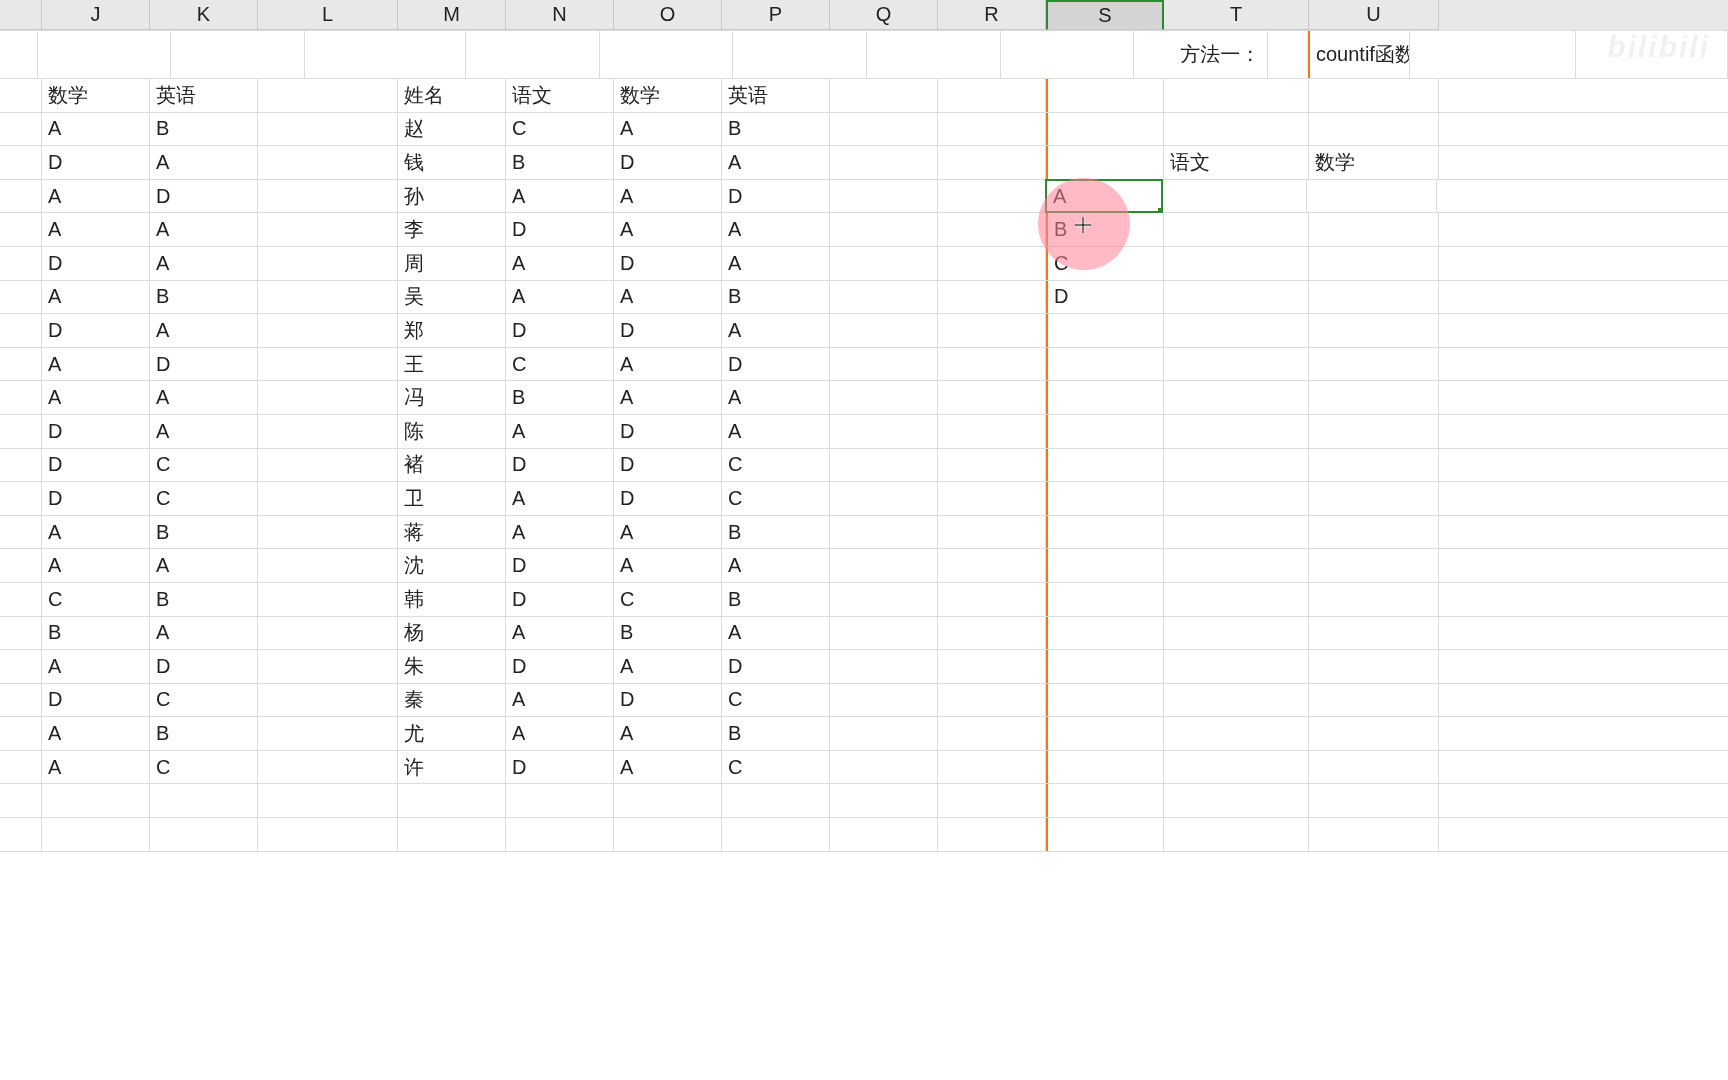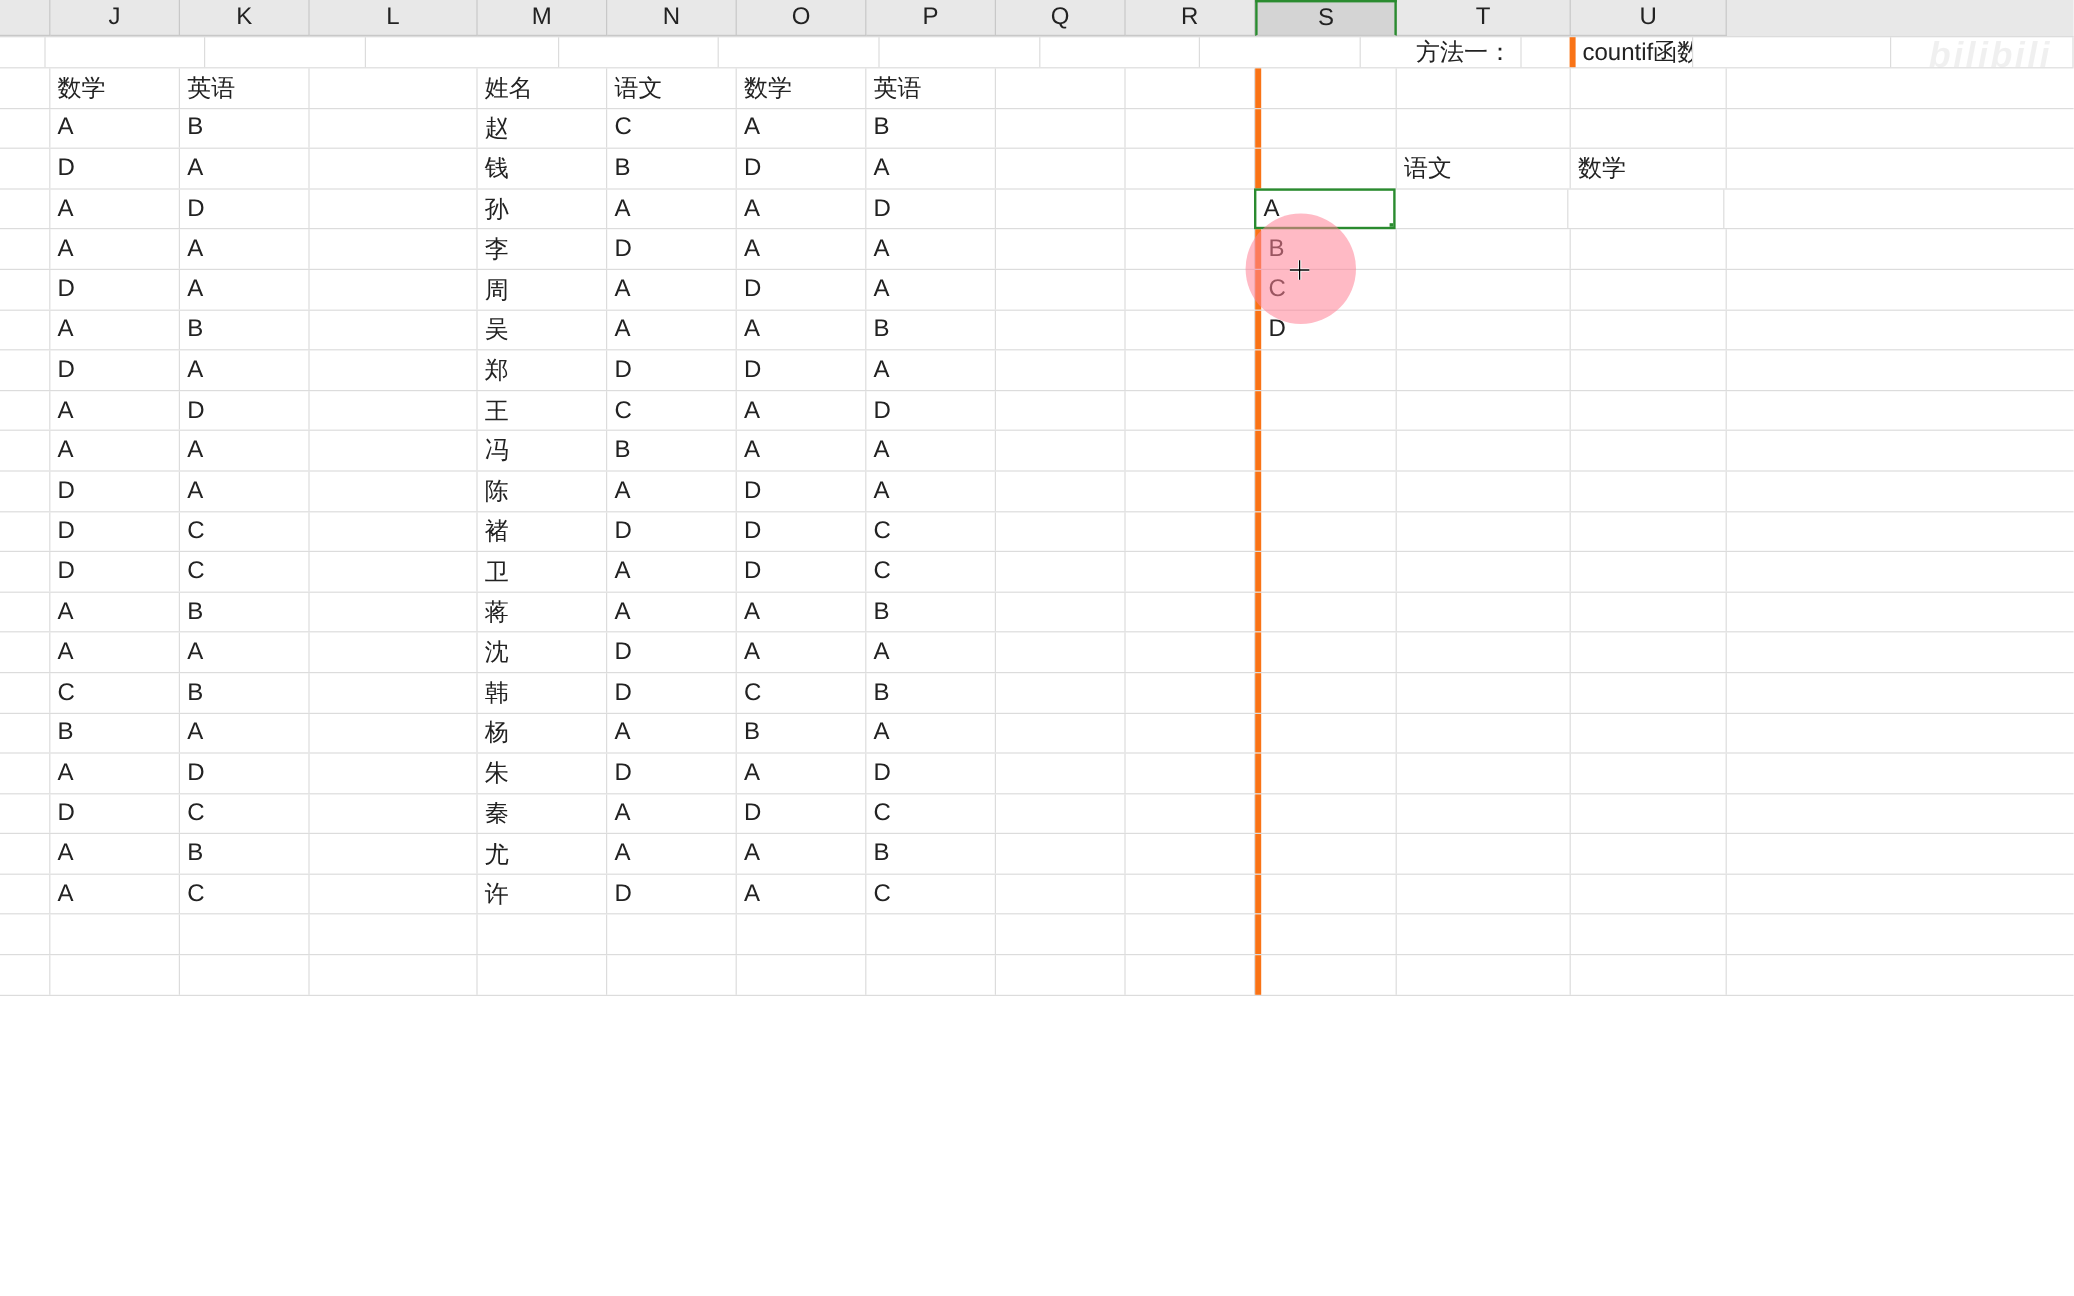--- a/index.html
+++ b/index.html
@@ -60,21 +60,21 @@
   .col-S { width: 118px; }
   .col-T { width: 145px; }
   .col-U { width: 130px; }
   .header-row .col-S {
     background: #d4d4d4;
     border-left: 2px solid #2a8b2f;
     border-right: 2px solid #2a8b2f;
     border-top: 2px solid #2a8b2f;
     box-sizing: border-box;
   }
-  .row:not(.header-row) .col-S { border-left: 5px solid #f97316; }
+  .row:not(.header-row) .col-S { border-left: 2px solid #f97316; }
   .highlight {
     position: absolute;
     width: 92px;
     height: 92px;
     background: rgba(255,130,150,0.55);
     border-radius: 50%;
     z-index: 50;
     pointer-events: none;
   }
   .cursor-plus {
@@ -124,21 +124,21 @@
       <div class="cell col-M">M</div>
       <div class="cell col-N">N</div>
       <div class="cell col-O">O</div>
       <div class="cell col-P">P</div>
       <div class="cell col-Q">Q</div>
       <div class="cell col-R">R</div>
       <div class="cell col-S">S</div>
       <div class="cell col-T">T</div>
       <div class="cell col-U">U</div>
     </div>
-    <div class="row" style="height: 26px; gap: 40px;">
+    <div class="row" style="height: 48px; gap: 40px;">
       <div class="cell col-I"></div>
       <div class="cell col-J"></div>
       <div class="cell col-K"></div>
       <div class="cell col-L"></div>
       <div class="cell col-M"></div>
       <div class="cell col-N"></div>
       <div class="cell col-O"></div>
       <div class="cell col-P"></div>
       <div class="cell col-Q"></div>
       <div class="cell col-R">方法一：</div>

